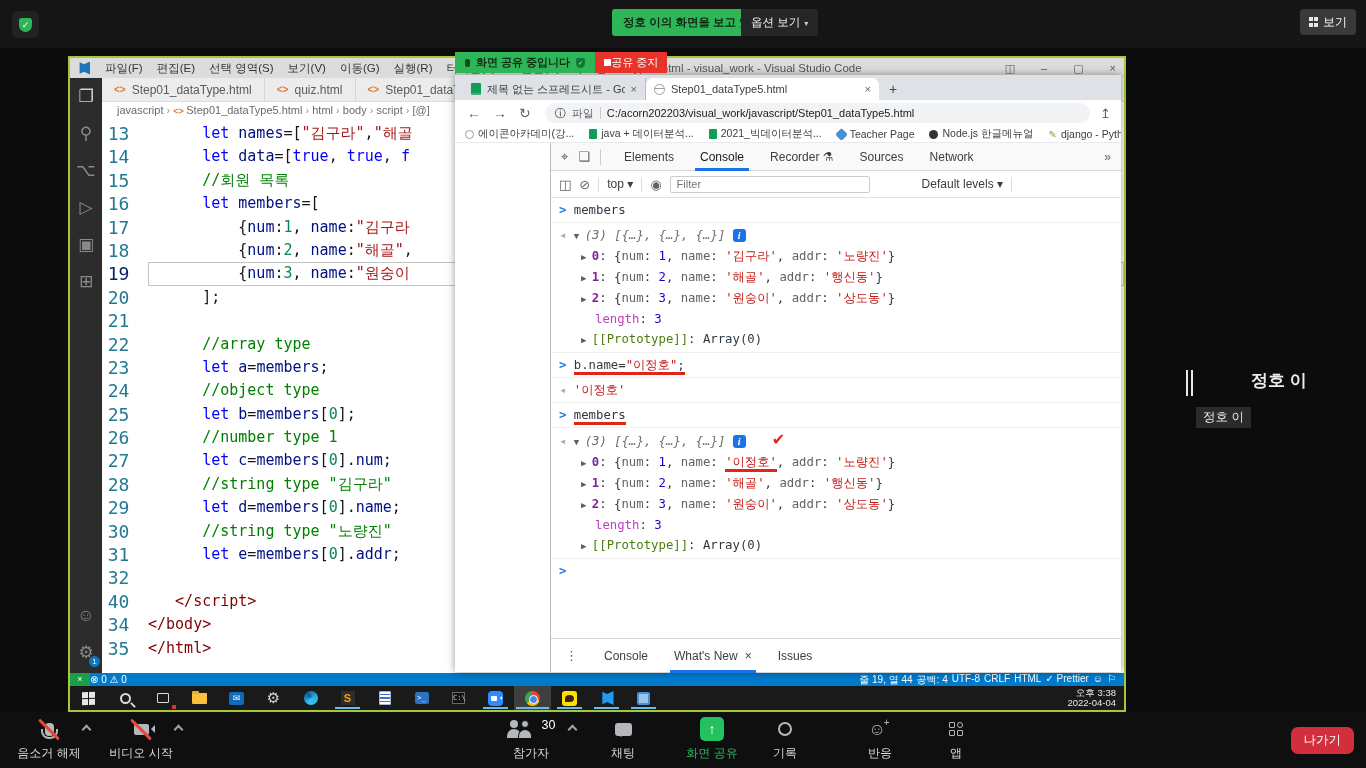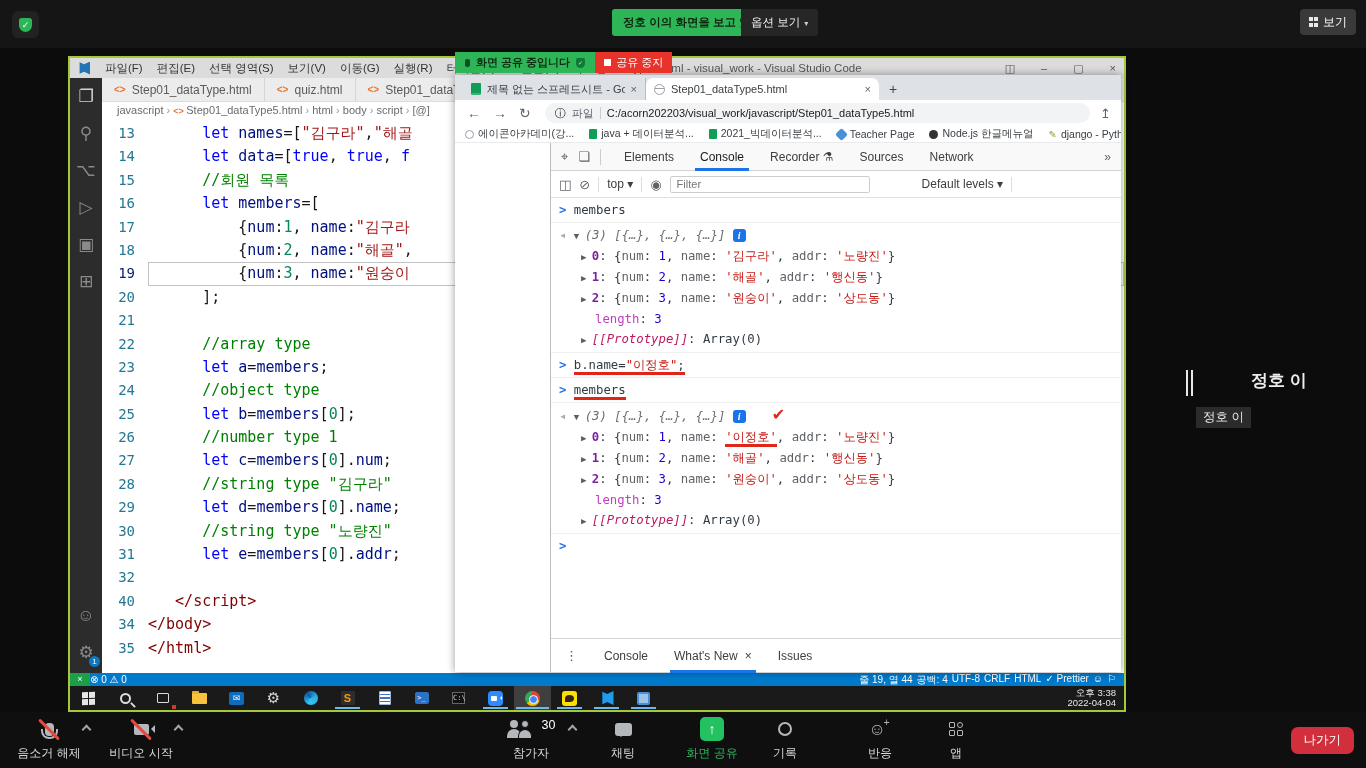--- a/index.html
+++ b/index.html
@@ -30,21 +30,21 @@
   #vs-crumb .bsep{color:#9a9a9a;}
   #vs-crumb .bico{color:#e37933;font-size:9px;font-weight:bold;}
   #activity{position:absolute;left:0;top:20px;width:32px;bottom:37px;background:#2c2c2c;}
   .act-ic{width:32px;height:37px;display:flex;align-items:center;justify-content:center;color:#8a8a8a;font-size:17px;}
   .act-ic.first{color:#d0d0d0;}
   #act-bottom{position:absolute;left:0;bottom:2px;width:32px;}
   .badge1{position:absolute;right:2px;bottom:4px;width:11px;height:11px;background:#1177bb;border-radius:50%;color:#fff;font-size:8px;line-height:11px;text-align:center;}
   #editor{position:absolute;left:32px;top:61px;right:0;bottom:37px;background:#fff;overflow:hidden;padding-top:3px;
     font-family:"DejaVu Sans Mono","Liberation Mono",monospace;font-size:15px;}
   .cl{display:flex;height:23.4px;line-height:23.4px;}
-  .ln{width:46px;text-align:right;padding-right:13px;color:#237893;font-size:14px;flex:none;}
+  .ln{width:46px;text-align:center;padding-right:13px;color:#237893;font-size:18px;flex:none;}
   .cur .ln{color:#0b216f;}
   .ct{white-space:pre;flex:1;}
   .cur .ct{box-shadow:inset 0 0 0 1px #c3c3c3;}
   .kw{color:#0000ff;} .vr{color:#001080;} .pn{color:#171717;} .st{color:#a31515;} .cm{color:#008000;} .nb{color:#098658;} .tg{color:#800000;}
   #vs-status{position:absolute;left:0;right:0;bottom:24px;height:13px;background:#007acc;color:#fff;font-size:10px;display:flex;align-items:center;}
   #remote-chip{width:20px;height:13px;background:#1d9e49;color:#fff;text-align:center;line-height:13px;font-size:9px;flex:none;}
   #probs{white-space:nowrap;}
   #vs-status .right{margin-left:auto;display:flex;gap:4px;padding-right:8px;white-space:nowrap;}
   
   #taskbar{position:absolute;left:0;right:0;bottom:0;height:24px;background:#1a1a1a;display:flex;align-items:center;}
@@ -119,37 +119,37 @@
   #dt-log{position:absolute;left:0;top:55px;right:0;bottom:34px;overflow:hidden;background:#fff;
     font-family:"DejaVu Sans Mono","Liberation Mono",monospace;font-size:12.3px;}
   .cgroup{border-bottom:1px solid #f0f0f0;padding:2px 0;}
   .crow{padding:1px 8px;line-height:18px;white-space:pre-wrap;}
   .ind1{padding-left:30px;}
   .ind2{padding-left:44px;}
   .cprompt{color:#2a72e8;font-weight:bold;}
   .cret{color:#a8adb3;}
   .crt{color:#5e5e5e;font-size:9px;}
   .cdark{color:#303942;} .ckey{color:#5f6368;} .cnum{color:#1c00cf;} .cstr{color:#c41a16;}
-  .cidx{color:#7b219f;font-weight:bold;} .clen{color:#bf40bf;} .cproto{color:#be185d;font-style:italic;}
+  .cidx{color:#7b219f;font-weight:bold;} .clen{color:#bf40bf;} .cproto{color:#4d7c0f;}
   .cital{color:#6e6e6e;font-style:italic;}
   .cinfo{display:inline-block;min-width:13px;height:13px;background:#1a73e8;color:#fff;border-radius:3px;text-align:center;
     font:italic bold 10px/13px "Liberation Serif",serif;}
   .ccheck{color:#e02619;font-weight:bold;font-size:16px;margin-left:26px;font-family:"DejaVu Sans",sans-serif;}
   .ru{border-bottom:3px solid #e02619;}
   #dt-drawer{position:absolute;left:0;bottom:0;right:0;height:34px;border-top:1px solid #d5d5d5;background:#fff;display:flex;align-items:center;font-size:12px;color:#3c4043;gap:26px;padding-left:14px;}
   .dr-tab{position:relative;height:34px;line-height:34px;white-space:nowrap;}
   .dr-tab.active:after{content:"";position:absolute;left:-4px;right:-4px;bottom:0;height:2.5px;background:#1a73e8;}
   .dr-x{margin-left:7px;color:#444;}
   #dots3{color:#5f6368;font-size:13px;}
   
   #sharebar{position:absolute;left:455px;top:52px;height:21px;display:flex;z-index:60;font-size:11px;}
   #sharebar .grn{background:#2eb558;color:#0e2e12;display:flex;align-items:center;gap:6px;padding:0 10px;font-weight:bold;}
   #sharebar .mic2{width:5px;height:8px;background:#0b4f28;border-radius:2px;}
   #sharebar .shld{width:9px;height:10px;background:#0e7a38;border-radius:2px 2px 5px 5px;color:#bff0cd;font-size:6px;line-height:10px;text-align:center;}
-  #sharebar .red{background:#e8332a;color:#fff;display:flex;align-items:center;gap:5px;padding:0 9px;}
+  #sharebar .red{background:#e8332a;color:#fff;display:flex;align-items:center;padding:0 9px;}
   #sharebar .stopsq{width:7px;height:7px;background:#fff;}
   
   #pbars{position:absolute;left:1186px;top:370px;display:flex;gap:3px;}
   #pbars i{width:2px;height:26px;background:#e8e8e8;}
   #pname-big{position:absolute;left:1251px;top:369px;color:#ececec;font-size:17px;font-weight:bold;}
   #pname-small{position:absolute;left:1196px;top:407px;background:#2b2b2b;color:#e8e8e8;font-size:12.5px;padding:2px 7px;}
   
   #botbar{position:absolute;left:0;top:712px;width:1366px;height:56px;background:#0f0f10;z-index:70;}
   .zgroup{position:absolute;top:6px;text-align:center;color:#d8dadc;font-size:12px;}
   .zgroup .lab{margin-top:5px;white-space:nowrap;}
@@ -448,20 +448,23 @@
           <div class="crow ind1"><span class="crt">▶ </span><span class="cidx">0</span><span class="cdark">: {</span><span class="ckey">num</span><span class="cdark">: </span><span class="cnum">1</span><span class="cdark">, </span><span class="ckey">name</span><span class="cdark">: </span><span class="cstr">'김구라'</span><span class="cdark">, </span><span class="ckey">addr</span><span class="cdark">: </span><span class="cstr">'노량진'</span><span class="cdark">}</span></div>
           <div class="crow ind1"><span class="crt">▶ </span><span class="cidx">1</span><span class="cdark">: {</span><span class="ckey">num</span><span class="cdark">: </span><span class="cnum">2</span><span class="cdark">, </span><span class="ckey">name</span><span class="cdark">: </span><span class="cstr">'해골'</span><span class="cdark">, </span><span class="ckey">addr</span><span class="cdark">: </span><span class="cstr">'행신동'</span><span class="cdark">}</span></div>
           <div class="crow ind1"><span class="crt">▶ </span><span class="cidx">2</span><span class="cdark">: {</span><span class="ckey">num</span><span class="cdark">: </span><span class="cnum">3</span><span class="cdark">, </span><span class="ckey">name</span><span class="cdark">: </span><span class="cstr">'원숭이'</span><span class="cdark">, </span><span class="ckey">addr</span><span class="cdark">: </span><span class="cstr">'상도동'</span><span class="cdark">}</span></div>
           <div class="crow ind2"><span class="clen">length</span><span class="cdark">: </span><span class="cnum">3</span></div>
           <div class="crow ind1"><span class="crt">▶ </span><span class="cproto">[[Prototype]]</span><span class="cdark">: </span><span class="cdark">Array(0)</span></div>
         </div>
         <div class="cgroup">
             <div class="crow"><span class="cprompt">&gt; </span><span class="cdark ru">b.name=</span><span class="cstr ru">"이정호"</span><span class="cdark ru">;</span></div>
           </div>
         <div class="cgroup">
+            <div class="crow"><span class="cret">◂ </span><span class="cstr">'이정호'</span></div>
+          </div>
+        <div class="cgroup">
             <div class="crow"><span class="cprompt">&gt; </span><span class="cdark ru">members</span></div>
           </div>
         <div class="cgroup">
           <div class="crow"><span class="cret">◂ </span><span class="crt">▼ </span><span class="cital">(3) [{…}, {…}, {…}] </span><span class="cinfo">i</span><span class="ccheck">✔</span></div>
           <div class="crow ind1"><span class="crt">▶ </span><span class="cidx">0</span><span class="cdark">: {</span><span class="ckey">num</span><span class="cdark">: </span><span class="cnum">1</span><span class="cdark">, </span><span class="ckey">name</span><span class="cdark">: </span><span class="cstr ru">'이정호'</span><span class="cdark">, </span><span class="ckey">addr</span><span class="cdark">: </span><span class="cstr">'노량진'</span><span class="cdark">}</span></div>
           <div class="crow ind1"><span class="crt">▶ </span><span class="cidx">1</span><span class="cdark">: {</span><span class="ckey">num</span><span class="cdark">: </span><span class="cnum">2</span><span class="cdark">, </span><span class="ckey">name</span><span class="cdark">: </span><span class="cstr">'해골'</span><span class="cdark">, </span><span class="ckey">addr</span><span class="cdark">: </span><span class="cstr">'행신동'</span><span class="cdark">}</span></div>
           <div class="crow ind1"><span class="crt">▶ </span><span class="cidx">2</span><span class="cdark">: {</span><span class="ckey">num</span><span class="cdark">: </span><span class="cnum">3</span><span class="cdark">, </span><span class="ckey">name</span><span class="cdark">: </span><span class="cstr">'원숭이'</span><span class="cdark">, </span><span class="ckey">addr</span><span class="cdark">: </span><span class="cstr">'상도동'</span><span class="cdark">}</span></div>
           <div class="crow ind2"><span class="clen">length</span><span class="cdark">: </span><span class="cnum">3</span></div>
           <div class="crow ind1"><span class="crt">▶ </span><span class="cproto">[[Prototype]]</span><span class="cdark">: </span><span class="cdark">Array(0)</span></div>
         </div>

